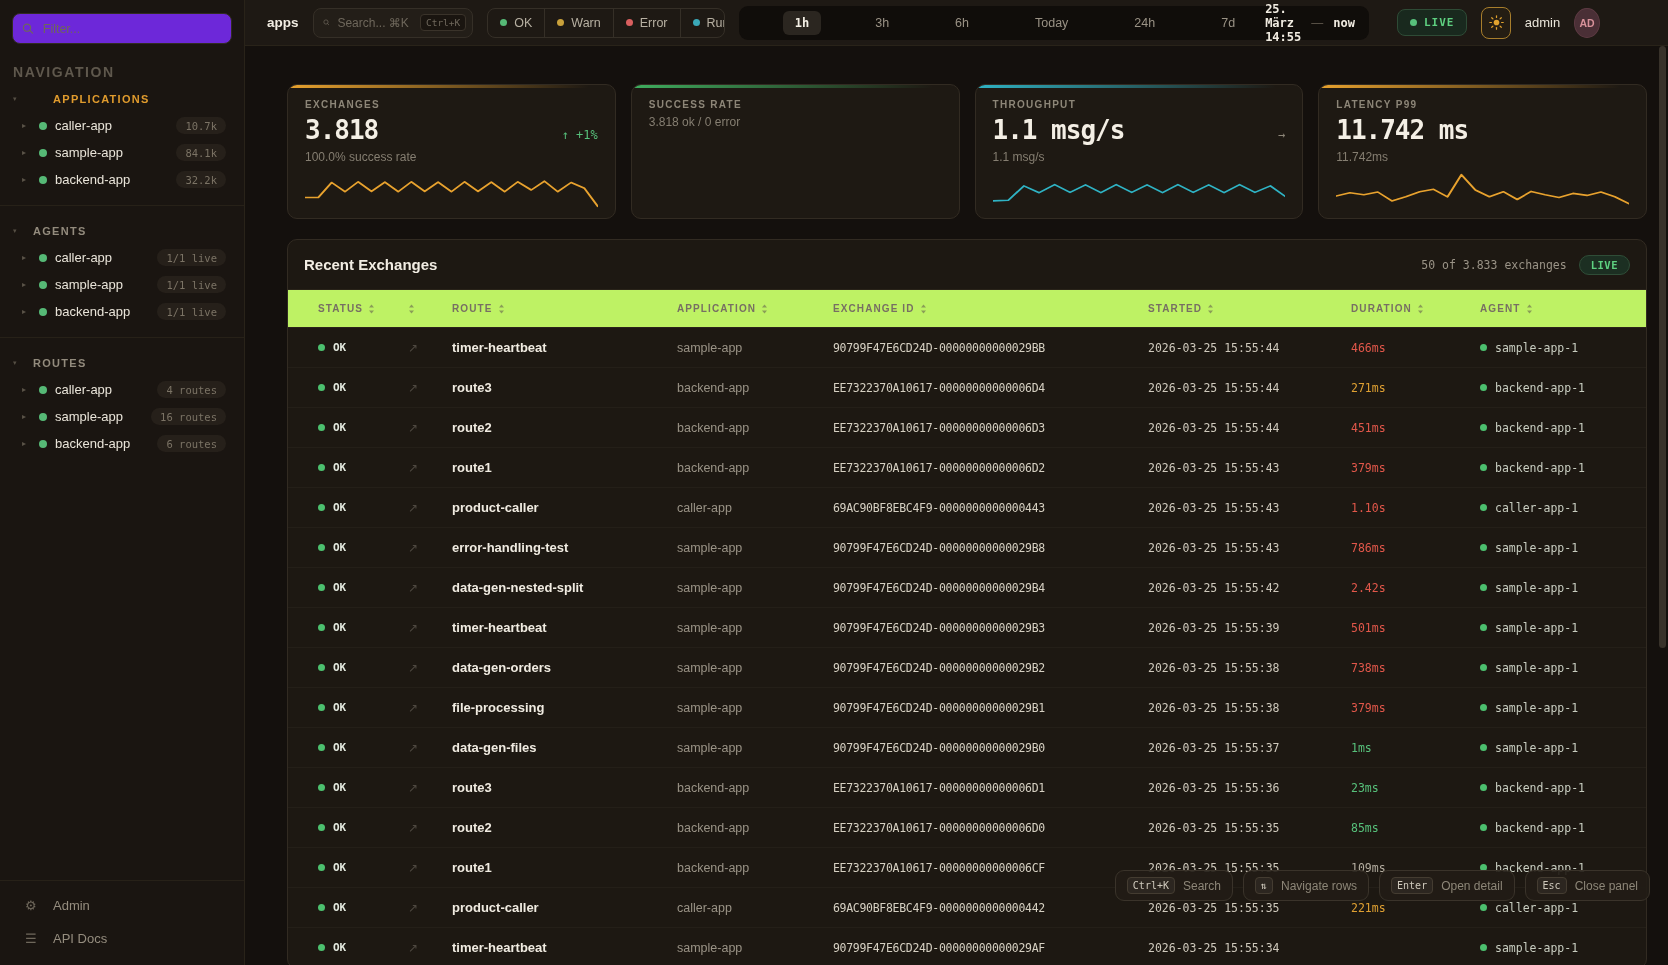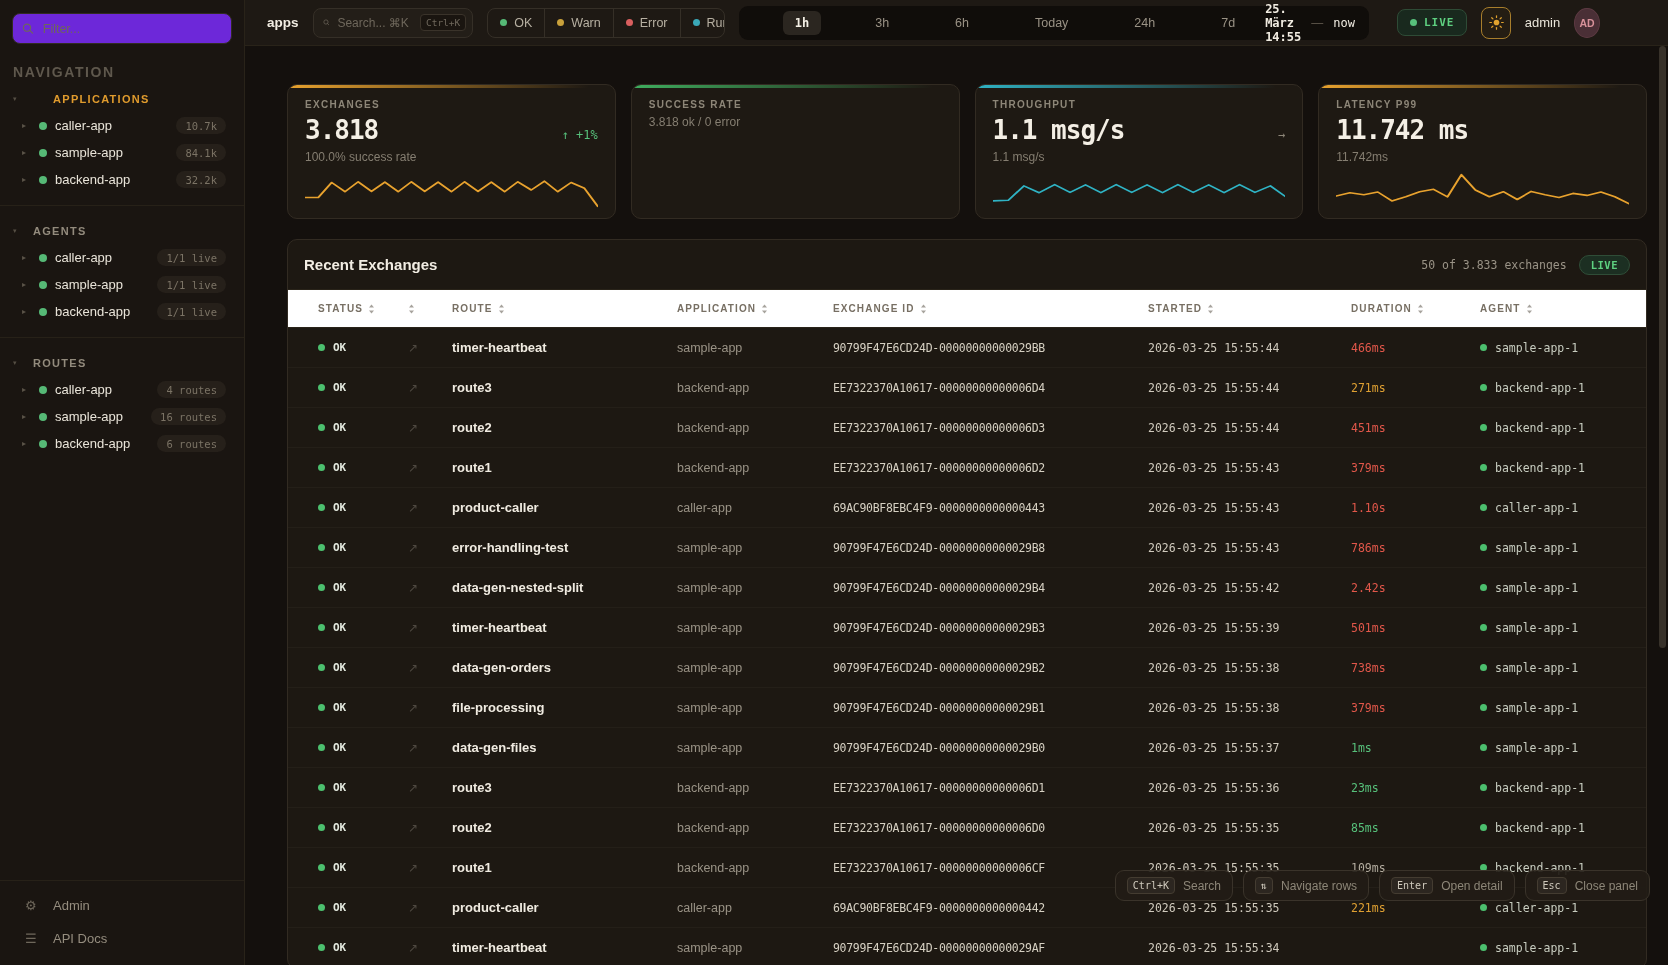--- a/index.html
+++ b/index.html
@@ -56,21 +56,21 @@
   .chipgroup { display:flex; align-items:stretch; border:1px solid #352f27; border-radius:8px; overflow:hidden; height:30px; }
   .statuschip { display:flex; align-items:center; gap:7px; padding:0 12px; font-size:12.5px; color:#b7b0a2; cursor:pointer; }
   .statuschip + .statuschip { border-left:1px solid #352f27; }
   .statuschip .sdot { width:7px; height:7px; border-radius:50%; }
   .timegroup { display:flex; align-items:center; background:#100d0a; border-radius:9px; padding:4px 14px 4px 4px; gap:2px; height:34px; }
   .timechip { padding:5px 12px; border-radius:6px; font-size:12.5px; color:#9a9285; cursor:pointer;margin-left:40px; }
   .timechip.active { background:#2b2620; color:#f4efe5; font-weight:bold; font-family:"DejaVu Sans Mono", monospace; font-size:12px; }
   .daterange { display:flex; align-items:center; gap:10px; margin-left:16px; }
   .datelabel { font-family:"DejaVu Sans Mono", monospace; font-weight:bold; font-size:12px; color:#f0ebe1; }
   .datesep { color:#5f584d; font-size:12px; }
-  .datenow { font-family:"DejaVu Sans Mono", monospace; font-weight:normal; font-size:12px; color:#f0ebe1; }
+  .datenow { font-family:"DejaVu Sans Mono", monospace; font-weight:bold; font-size:12px; color:#f0ebe1; }
   .topbar-spacer { flex:1 1 auto; }
   .live-badge { display:flex; align-items:center; gap:7px; background:#19291e; border:1px solid #2e4b36;
                 border-radius:8px; padding:6px 12px; }
   .live-badge .ldot { width:7px; height:7px; border-radius:50%; background:#57c07b; }
   .live-badge .ltext { font-family:"DejaVu Sans Mono", monospace; font-weight:bold; font-size:11px; color:#5ed080; letter-spacing:1px; }
   .theme-btn { width:32px; height:32px; border-radius:8px; border:1px solid #a87e2c; background:#241d13;
                display:flex; align-items:center; justify-content:center; cursor:pointer; }
   .username { font-size:13px; color:#e9e4d9; }
   .avatar { width:30px; height:30px; border-radius:50%; background:#4a2f36; border:1px solid #5d3a43;
             display:flex; align-items:center; justify-content:center; font-size:10.5px; font-weight:bold; color:#d9929b; }
@@ -95,21 +95,21 @@
   
   .panel { margin-top:20px; background:#1d1812; border:1px solid #322b22; border-radius:10px; overflow:hidden; height:730px; }
   .panel-head { height:50px; display:flex; align-items:center; padding:0 16px 0 16px; border-bottom:1px solid #292319; }
   .panel-title { font-size:15px; font-weight:bold; color:#f2ede3; }
   .panel-head-right { margin-left:auto; display:flex; align-items:center; gap:12px; }
   .panel-count { font-family:"DejaVu Sans Mono", monospace; font-size:11.5px; color:#9a9386; }
   .panel-live { display:flex; align-items:center; background:#1c2f22; border:1px solid #2f4d37; border-radius:999px; padding:3px 11px;
                 font-family:"DejaVu Sans Mono", monospace; font-size:10.5px; font-weight:bold; color:#5ed080; letter-spacing:0.5px; }
   .tgrid { display:grid; grid-template-columns:90px 44px 225px 156px 315px 203px 129px 1fr; align-items:center;
            padding:0 12px 0 30px; }
-  .thead { height:38px; border-bottom:1px solid #292319; background:#ffffff; }
+  .thead { height:38px; border-bottom:1px solid #292319; background:#bef264; }
   .th { display:flex; align-items:center; gap:5px; font-size:10px; font-weight:bold; letter-spacing:1.1px; color:#776f63; cursor:pointer; }
   .sort-ic { opacity:0.55; display:inline-flex; }
   .trow { height:40px; border-bottom:1px solid #241f18; }
   .cell-status { display:flex; align-items:center; gap:8px; font-family:"DejaVu Sans Mono", monospace;
                  font-size:11px; font-weight:bold; color:#e2e8de; }
   .okdot { width:7px; height:7px; border-radius:50%; background:#4cc06f; }
   .cell-arrow { color:#4e4840; font-size:12px; }
   .cell-route { font-size:13px; font-weight:600; color:#f0ebe1; }
   .cell-app { font-size:12.5px; color:#9a9386; }
   .cell-id { font-family:"DejaVu Sans Mono", monospace; font-size:11.5px; color:#d6d0c2; letter-spacing:-0.3px; }

